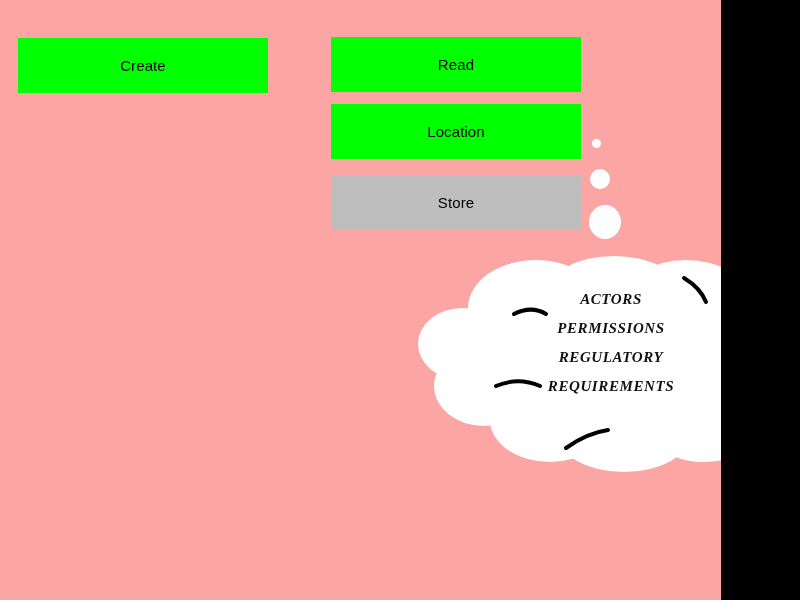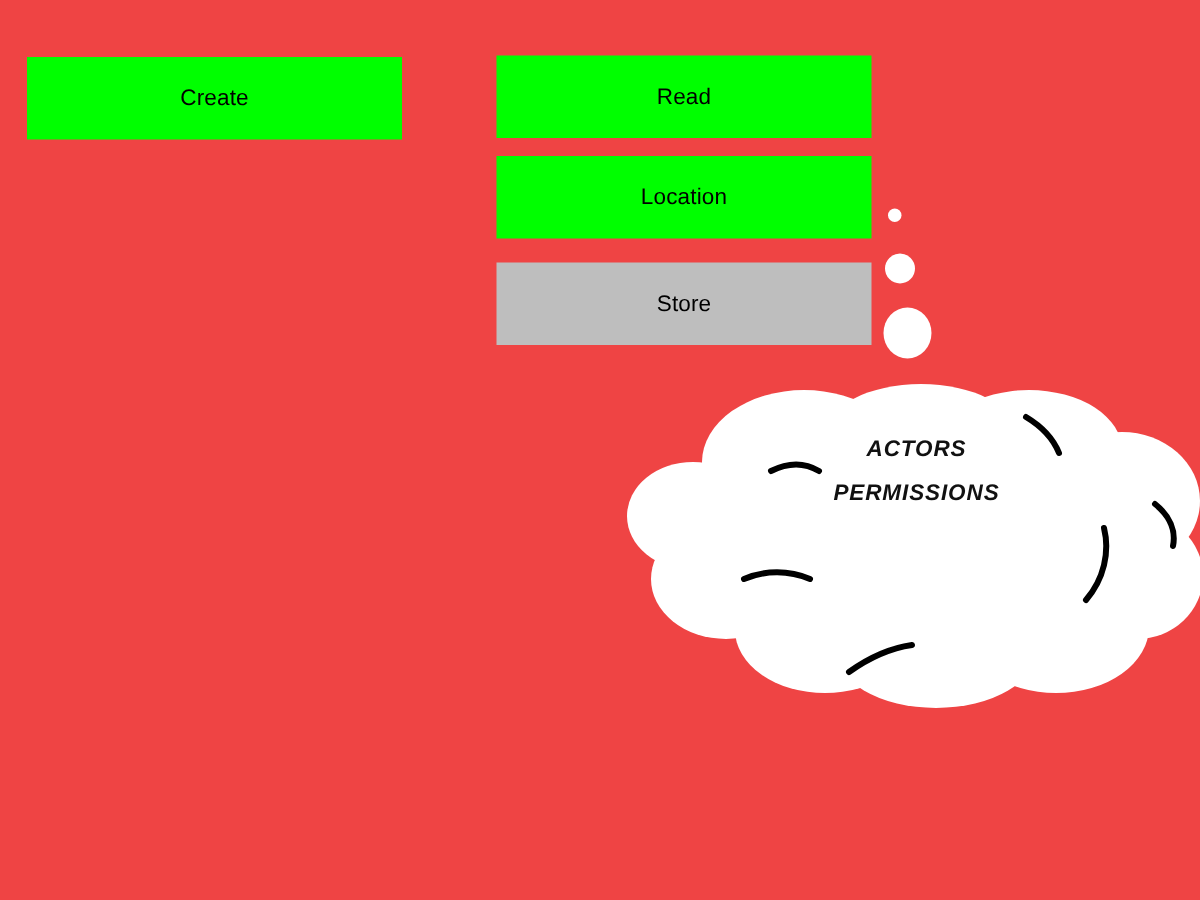--- a/index.html
+++ b/index.html
@@ -6,23 +6,23 @@
   html, body {
     margin: 0;
     padding: 0;
     background: #000000;
   }
   body {
     font-family: "Liberation Sans", sans-serif;
   }
   #canvas {
     position: relative;
-    width: 800px;
+    width: 721px;
     height: 600px;
-    background: #ef4444;
+    background: #fca5a5;
     overflow: hidden;
   }
 
   
   .proc-box {
     position: absolute;
     box-sizing: border-box;
     display: flex;
     align-items: center;
     justify-content: center;
@@ -67,21 +67,21 @@
     height: 220px;
   }
 
   #cloud-text {
     position: absolute;
     left: 446px;
     top: 283px;
     width: 330px;
     text-align: center;
     color: #111111;
-    font-family: Liberation Sans, sans-serif;
+    font-family: Liberation Serif, serif;
     font-size: 21px;
     font-weight: bold;
     font-style: italic;
     font-stretch: condensed;
     line-height: 29px;
     letter-spacing: 0.6px;
     font-variant: small-caps;
     text-transform: lowercase;
     user-select: none;
   }
@@ -137,15 +137,17 @@
         <path d="M306 148 C 318 134, 322 116, 318 100"></path>
         <path d="M352 84 C 362 92, 366 102, 364 112"></path>
         <path d="M266 26 C 276 32, 284 40, 288 50"></path>
       </g>
     </svg>
   </div>
 
   <div id="cloud-text">
     <span class="cloud-line">Actors</span>
     <span class="cloud-line">Permissions</span>
+    <span class="cloud-line">Regulatory</span>
+    <span class="cloud-line">requirements</span>
   </div>
 
 </div>
 
 </body></html>

